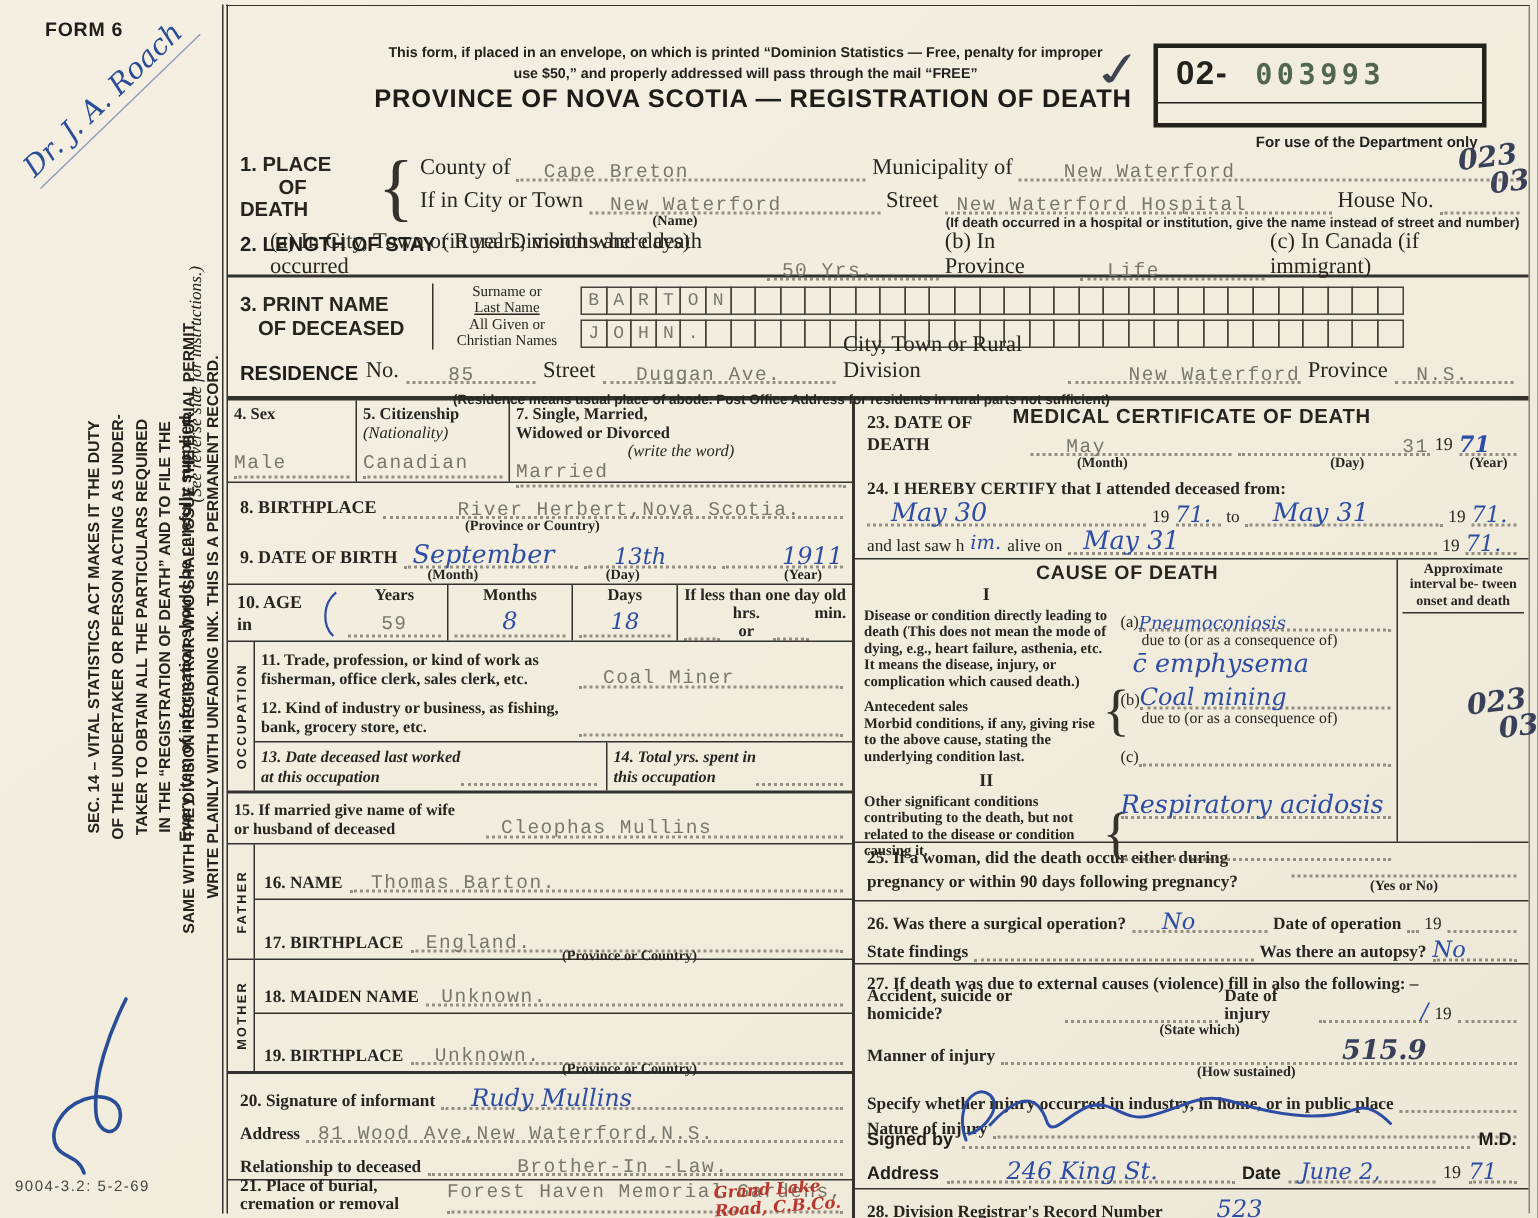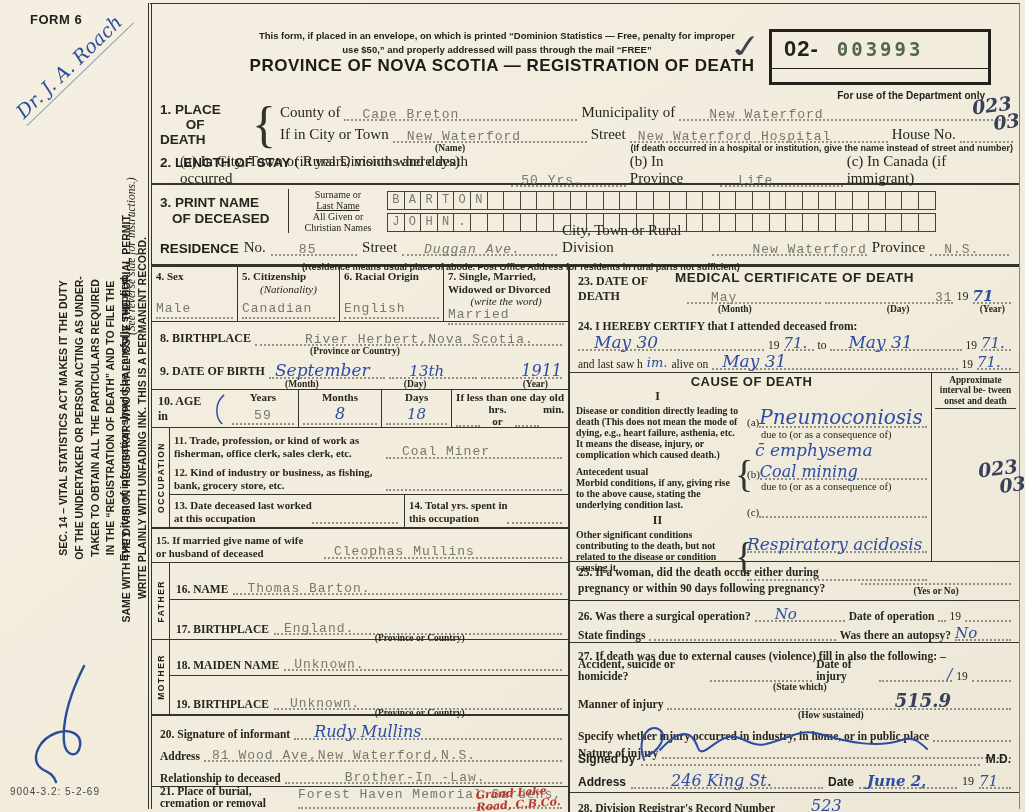--- a/index.html
+++ b/index.html
@@ -76,21 +76,21 @@
   .row9{border-bottom:1px solid #33322c;}
   .row10{display:flex;height:37px;border-bottom:1px solid #33322c;align-items:stretch;}
   .agecell{border-left:1px solid #33322c;display:flex;flex-direction:column;align-items:center;font-size:11px;padding:1px 4px 2px;box-sizing:border-box;}
   .agecell .vline{margin-top:auto;border-bottom:2px dotted #56524699;width:100%;text-align:center;}
   .occ{display:flex;border-bottom:1px solid #33322c;}
   .vstrip{width:17px;border-right:1px solid #33322c;display:flex;align-items:center;justify-content:center;}
   .vtext{writing-mode:vertical-rl;transform:rotate(180deg);font-family:"Liberation Sans",sans-serif;font-weight:bold;font-size:8.5px;letter-spacing:1.5px;color:#22211d;}
   .occbody{flex:1;display:flex;flex-direction:column;}
   .lrow{display:flex;align-items:flex-end;padding:2px 6px 3px 4px;font-size:10.8px;line-height:1.15;justify-content:space-between;}
   .lrow .lab2{white-space:nowrap;}
-  .row1314{display:flex;border-top:1px solid #33322c;}
+  .row1314{display:flex;border-top:1px solid #33322c;font-style:italic;}
   .row15{border-top:1px solid #33322c;}
   .fm{display:flex;border-bottom:1px solid #33322c;}
   .fmbody{flex:1;display:flex;flex-direction:column;}
   .fmrow{display:flex;align-items:flex-end;gap:5px;padding:2px 6px 4px 6px;font-size:11.5px;}
   .fmrow+.fmrow{border-top:1px solid #33322c;}
   .mot{border-bottom:2.5px solid #33322c;}
   .r20{padding:2px 6px 2px 8px;border-bottom:1px solid #33322c;}
   .r20 .fline{height:22px;font-size:11.5px;}
   .r21{padding:1px 6px 2px 8px;border-bottom:1px solid #33322c;position:relative;}
   .r21 .fline{height:21px;font-size:11.5px;}
@@ -312,21 +312,21 @@
     </div>
 
     <div class="resiwrap">
       <div class="resi">
         <span class="bsans" style="font-size:13.5px;">RESIDENCE</span>
         <span class="ser ser12">No.</span>
         <span class="dots" style="width:70px;padding-left:28px;">
             <span class="type">85</span>
           </span>
         <span class="ser ser12">Street</span>
-        <span class="dots" style="width:160px;padding-left:22px;font-style:italic;">
+        <span class="dots" style="width:160px;padding-left:22px;">
             <span class="type">Duggan Ave.</span>
           </span>
         <span class="ser ser12">City, Town or Rural Division</span>
         <span class="dots flex1" style="padding-left:40px;">
             <span class="type">New Waterford</span>
           </span>
         <span class="ser ser12">Province</span>
         <span class="dots" style="width:78px;padding-left:14px;">
             <span class="type">N.S.</span>
           </span>
@@ -342,26 +342,22 @@
 
       <div class="lcol">
 
         <div class="r47">
           <div class="p47" style="width:86px;">
             <span class="b">4. Sex</span>
             <div class="vline"><span class="type">Male</span></div>
           </div>
           <div class="p47" style="width:102px;">
             <span class="b">5. Citizenship</span>
-            <span style="font-style:italic;text-align:center;">(Nationality)</span>
+            <span style="font-style:italic;">(Nationality)</span>
             <div class="vline"><span class="type">Canadian</span></div>
-          </div>
-          <div class="p47" style="width:104px;">
-            <span class="b">6. Racial Origin</span>
-            <div class="vline"><span class="type">English</span></div>
           </div>
           <div class="p47 flex1">
             <span class="b">7. Single, Married,</span>
             <span class="b">Widowed or Divorced</span>
             <span style="font-style:italic;text-align:center;">(write the word)</span>
             <div class="vline"><span class="type">Married</span></div>
           </div>
         </div>
 
         <div class="row8">
@@ -617,31 +613,31 @@
         </div>
 
         <div class="cause">
           <div class="cmain">
             <div class="ctitle">CAUSE OF DEATH</div>
             <div class="cflex">
               <div class="cdesc">
                 <div class="crom">I</div>
                 <p>Disease or condition directly leading to death (This does not mean the mode of dying, e.g., heart failure, asthenia, etc. It means the disease, injury, or complication which caused death.)</p>
                 <div style="height:2px;"></div>
-                <span class="b">Antecedent usual</span>
+                <span class="b">Antecedent sales</span>
                 <p>Morbid conditions, if any, giving rise to the above cause, stating the underlying condition last.</p>
                 <div class="crom">II</div>
                 <span class="b">Other significant conditions</span>
                 <p>contributing to the death, but not related to the disease or condition causing it.</p>
               </div>
               <div class="centries">
                 <div class="crow" style="margin-top:16px;">
                   <span class="ser">(a)</span>
                   <span class="dots flex1">
-                      <span class="hw" style="font-size:20px;">Pneumoconiosis</span>
+                      <span class="hw" style="font-size:12px;">Pneumoconiosis</span>
                     </span>
                 </div>
                 <div class="cdue">due to (or as a consequence of)</div>
                 <div style="margin:0 0 2px 8px;"><span class="hw" style="font-size:17px;">c̄ emphysema</span></div>
                 <span class="cbrace" style="left:-4px;top:66px;">{</span>
                 <div class="crow" style="margin-top:2px;">
                   <span class="ser">(b)</span>
                   <span class="dots flex1">
                       <span class="hw" style="font-size:16px;">Coal mining</span>
                     </span>
@@ -744,21 +740,21 @@
           <span class="dots flex1"></span>
           <span class="bsans" style="font-size:12px;">M.D.</span>
         </div>
 
         <div class="addr">
           <span class="bsans" style="font-size:12px;">Address</span>
           <span class="dots flex1" style="padding-left:40px;">
               <span class="hw" style="font-size:16px;">246 King St.</span>
             </span>
           <span class="bsans" style="font-size:12px;">Date</span>
-          <span class="dots" style="width:90px;padding-left:8px;font-weight:bold;">
+          <span class="dots" style="width:90px;padding-left:8px;">
               <span class="hw">June 2,</span>
             </span>
           <span class="ser">19</span>
           <span class="dots" style="width:32px;">
               <span class="hw">71</span>
             </span>
         </div>
 
         <div class="r28">
           <span class="ser b">28. Division Registrar's Record Number</span>

